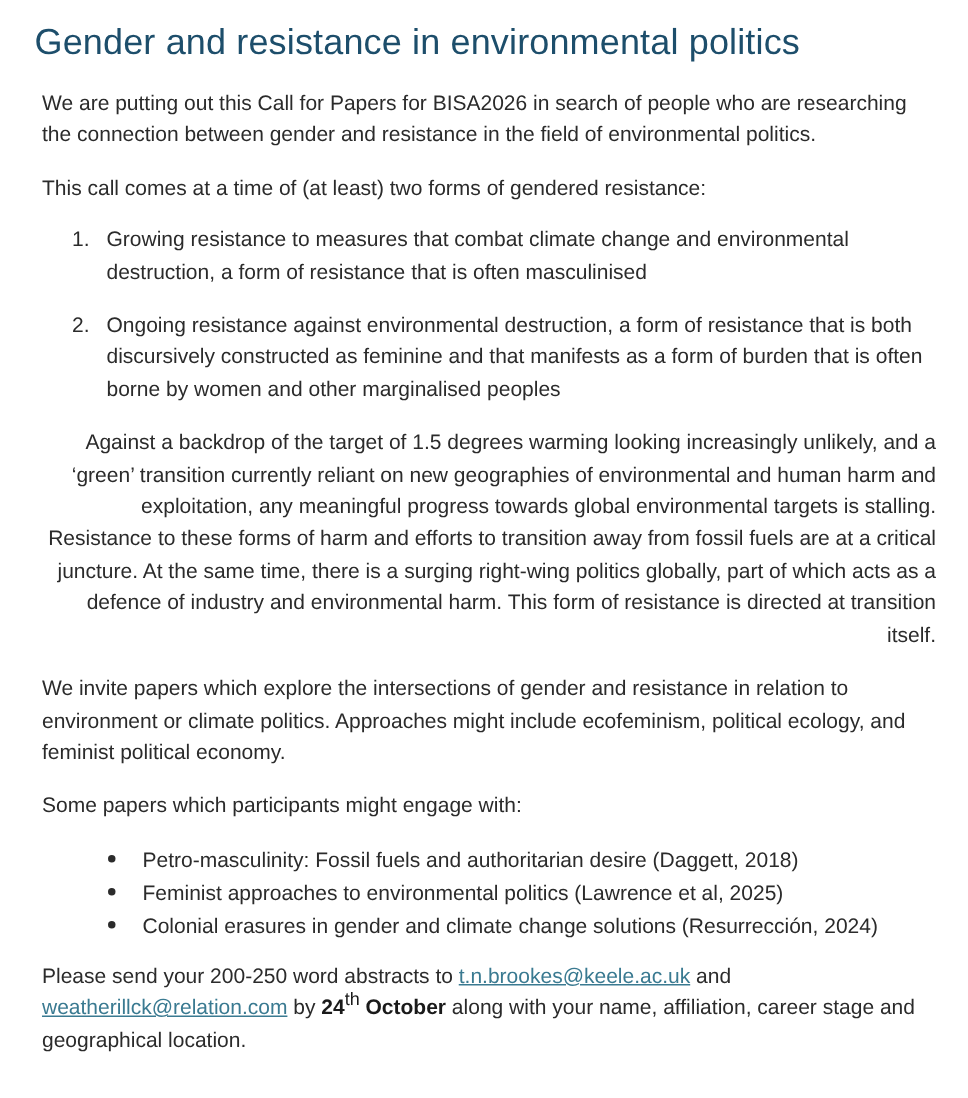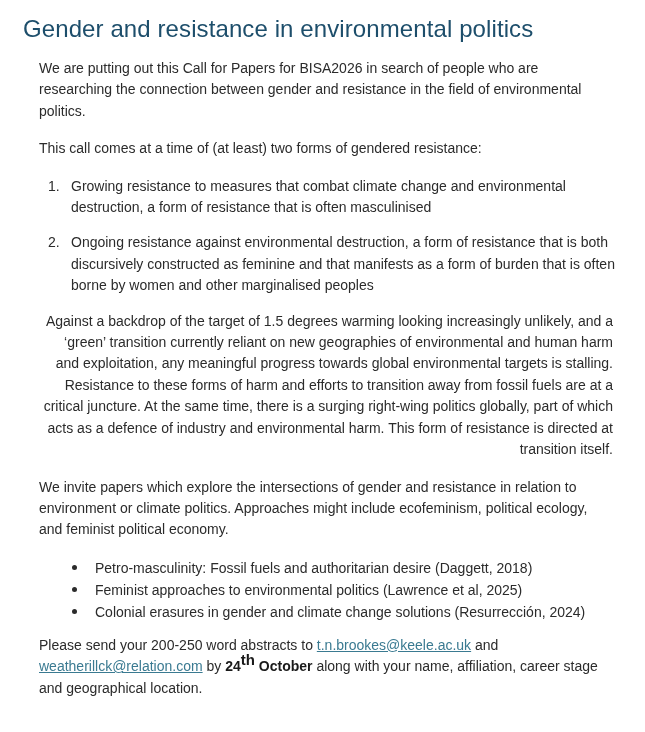--- a/index.html
+++ b/index.html
@@ -24,21 +24,21 @@
     }
     h1 {
       font-weight: normal;
       color: #1d4e6b;
       font-size: 24px;
       margin: 16px 0 0 0;
       line-height: 26px;
       letter-spacing: 0.1px;
     }
     p {
-      margin: 16px;
+      margin: 5px;
       line-height: 21.4px;
     }
     .p1 { margin-top: 16px; }
     .p2 { margin-top: 14px; }
     ol {
       margin: 13px 0 0 0;
       padding: 0;
       list-style: none;
     }
     ol li {
@@ -74,21 +74,21 @@
       background: #2b2b2b;
       border-radius: 50%;
     }
     .p6 { margin-top: 12px; }
     a {
       color: #3a7a91;
       text-decoration: underline;
       text-align: right;
     }
     strong { font-weight: bold; color: #1a1a1a; }
-    sup { font-size: 15px; line-height: 0; vertical-align: 6px; font-weight: bold; }
+    sup { font-size: 12px; line-height: 0; vertical-align: 6px; font-weight: normal; }
   </style>
 </head>
 <body>
 
 <div class="page">
   <h1>Gender and resistance in environmental politics</h1>
 
   <p class="p1">We are putting out this Call for Papers for BISA2026 in search of people who are researching the connection between gender and resistance in the field of environmental politics.</p>
 
   <p class="p2">This call comes at a time of (at least) two forms of gendered resistance:</p>
@@ -101,20 +101,21 @@
     <li>
       <span class="num">2.</span>
       <span>Ongoing resistance against environmental destruction, a form of resistance that is both discursively constructed as feminine and that manifests as a form of burden that is often borne by women and other marginalised peoples</span>
     </li>
   </ol>
 
   <p class="p3">Against a backdrop of the target of 1.5 degrees warming looking increasingly unlikely, and a ‘green’ transition currently reliant on new geographies of environmental and human harm and exploitation, any meaningful progress towards global environmental targets is stalling. Resistance to these forms of harm and efforts to transition away from fossil fuels are at a critical juncture. At the same time, there is a surging right-wing politics globally, part of which acts as a defence of industry and environmental harm. This form of resistance is directed at transition itself.</p>
 
   <p class="p4">We invite papers which explore the intersections of gender and resistance in relation to environment or climate politics. Approaches might include ecofeminism, political ecology, and feminist political economy.</p>
 
+  <p class="p5">Some papers which participants might engage with:</p>
 
   <ul>
     <li>
       <span class="bullet"></span>
       <span>Petro-masculinity: Fossil fuels and authoritarian desire (Daggett, 2018)</span>
     </li>
     <li>
       <span class="bullet"></span>
       <span>Feminist approaches to environmental politics (Lawrence et al, 2025)</span>
     </li>

